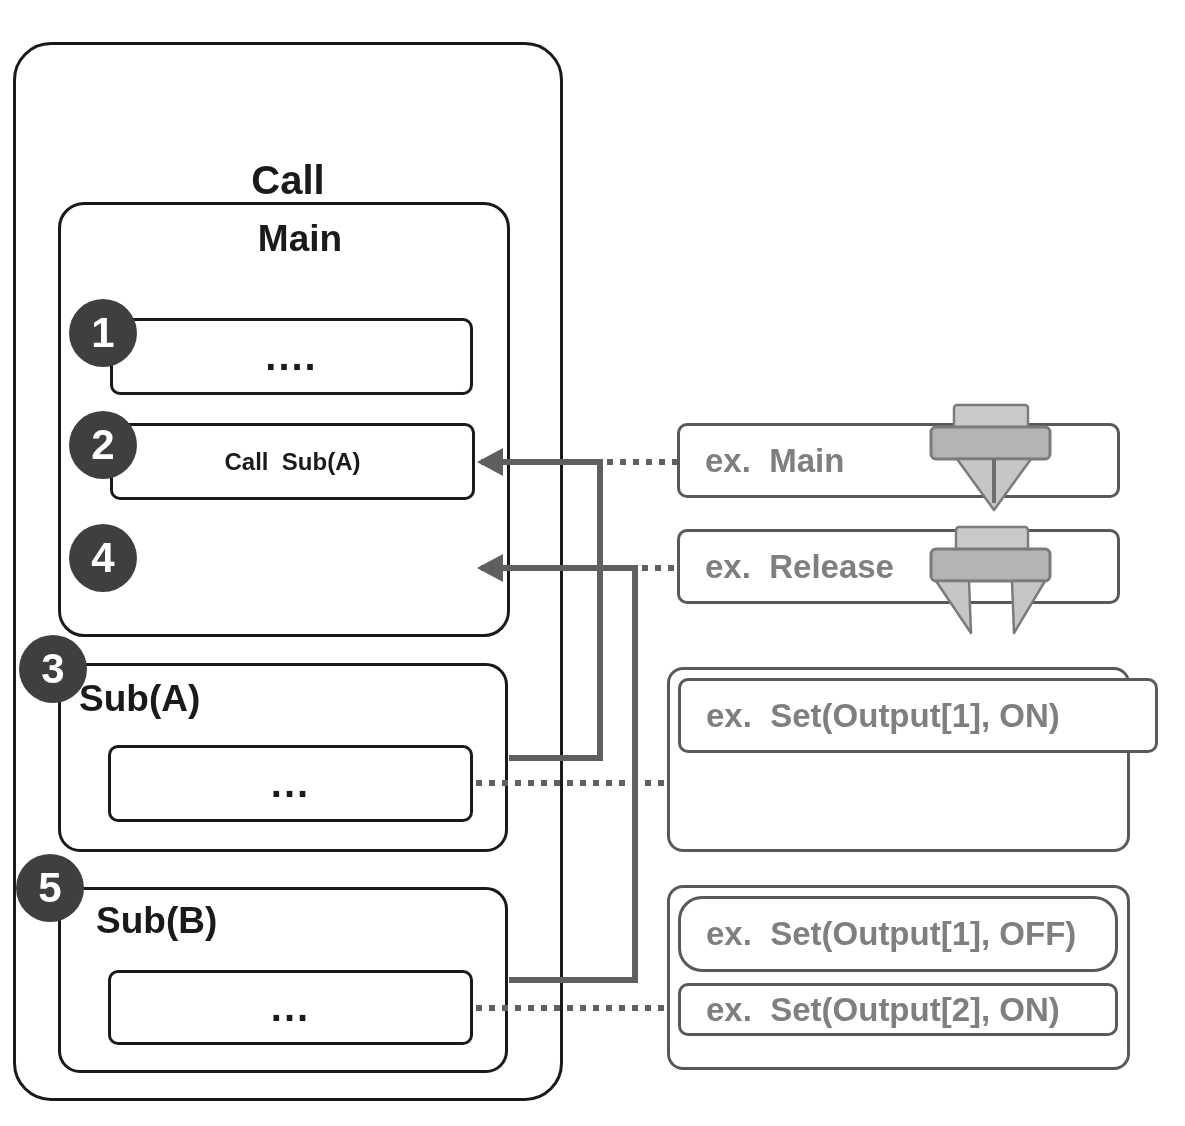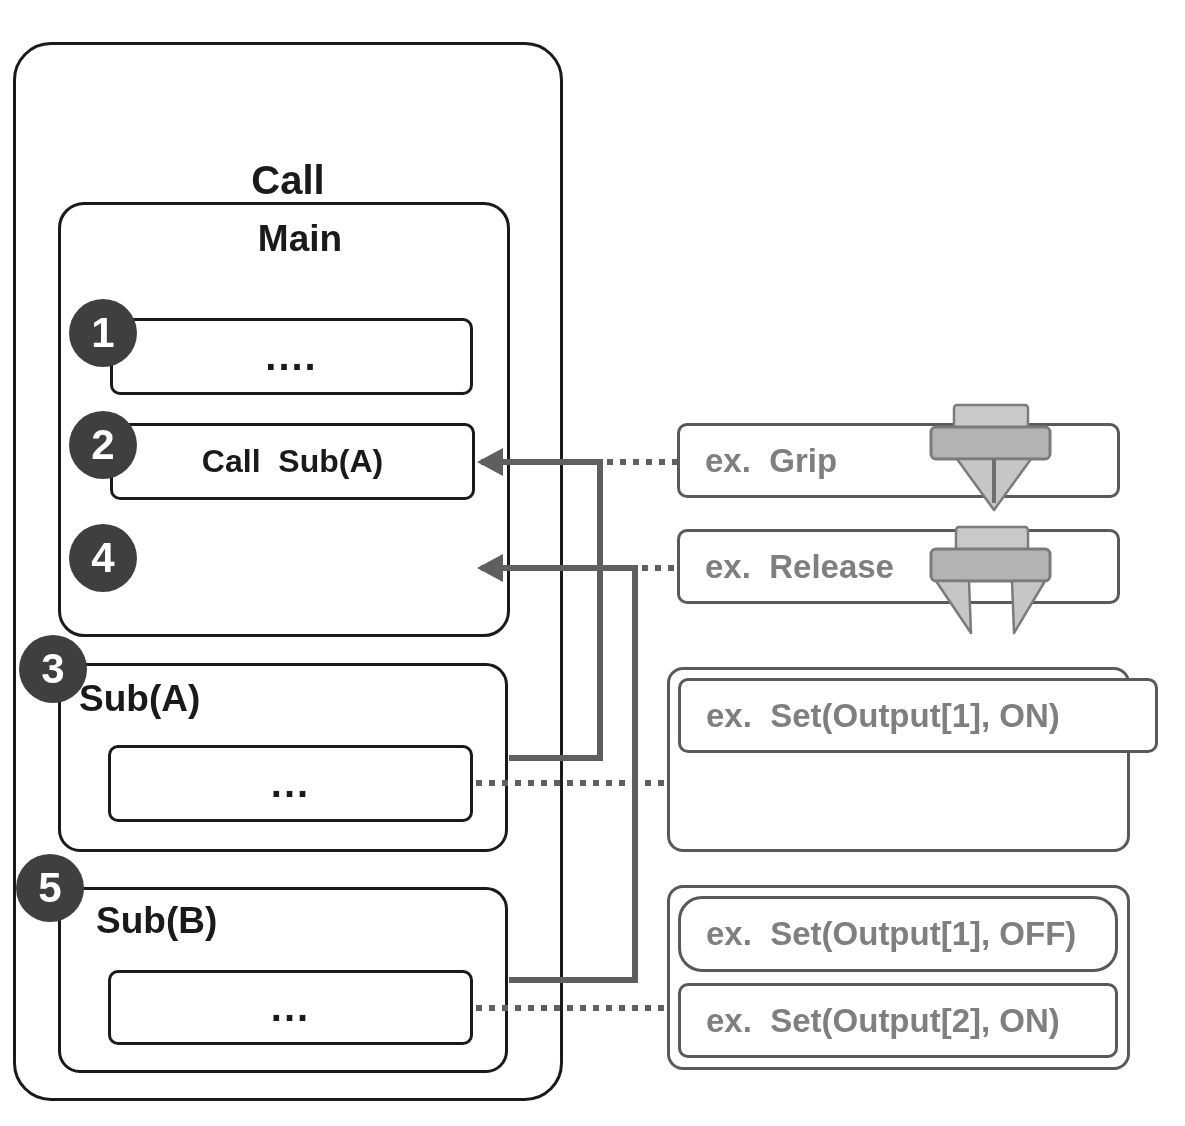--- a/index.html
+++ b/index.html
@@ -5,21 +5,21 @@
   html,body{margin:0;padding:0;background:#ffffff;}
   .canvas{
     position:relative;width:1185px;height:1126px;background:#ffffff;overflow:hidden;
     font-family:"Liberation Sans",sans-serif;font-weight:700;color:#1a1a1a;
   }
   .abs{position:absolute;box-sizing:border-box;}
   .frame{border:3px solid #1a1a1a;background:#ffffff;}
   .cell{
     border:3px solid #1a1a1a;border-radius:10px;background:#ffffff;
     display:flex;align-items:center;justify-content:center;
-    font-size:32px;white-space:pre;
+    font-size:24px;white-space:pre;
   }
   .title{ text-align:center;font-size:40px;line-height:48px;white-space:pre; }
   .section-label{ font-size:37px;white-space:pre;margin-left:16px; }
   .badge{
     border-radius:50%;background:#3f3f3f;color:#ffffff;
     display:flex;align-items:center;justify-content:center;
     font-size:42px;z-index:8;
   }
   .ex-cell{
     border:3px solid #595959;border-radius:10px;background:#ffffff;
@@ -56,30 +56,30 @@
   <div class="abs frame" style="left:58px;top:663px;width:450px;height:189px;border-radius:22px;"></div>
   <div class="abs section-label" style="left:63px;top:678px;">Sub(A)</div>
   <div class="abs cell dots" style="left:108px;top:745px;width:365px;height:77px;">...</div>
   <div class="abs badge" style="left:19px;top:635px;width:68px;height:68px;">3</div>
 
   <div class="abs frame" style="left:58px;top:887px;width:450px;height:186px;border-radius:22px;"></div>
   <div class="abs section-label" style="left:80px;top:900px;">Sub(B)</div>
   <div class="abs cell dots" style="left:108px;top:970px;width:365px;height:75px;">...</div>
   <div class="abs badge" style="left:16px;top:854px;width:68px;height:68px;">5</div>
 
-  <div class="abs ex-cell" style="left:677px;top:423px;width:443px;height:75px;">ex.  Grip</div>
+  <div class="abs ex-cell" style="left:677px;top:423px;width:443px;height:75px;">ex.  Main</div>
 
   <div class="abs ex-cell" style="left:677px;top:529px;width:443px;height:75px;">ex.  Release</div>
 
   <div class="abs ex-group" style="left:667px;top:667px;width:463px;height:185px;"></div>
   <div class="abs ex-cell" style="left:678px;top:678px;width:480px;height:75px;">ex.  Set(Output[1], ON)</div>
 
   <div class="abs ex-group" style="left:667px;top:885px;width:463px;height:185px;"></div>
   <div class="abs ex-cell" style="left:678px;top:896px;width:440px;height:76px;border-radius:24px;">ex.  Set(Output[1], OFF)</div>
-  <div class="abs ex-cell" style="left:678px;top:983px;width:440px;height:75px;">ex.  Set(Output[2], ON)</div>
+  <div class="abs ex-cell" style="left:678px;top:983px;width:440px;height:53px;">ex.  Set(Output[2], ON)</div>
 
   <svg class="overlay" width="1185" height="1126" viewBox="0 0 1185 1126" style="z-index:6;">
 
     <path d="M509 758 H600 V462 H481" fill="none" stroke="#5f5f5f" stroke-width="6"></path>
     <polygon points="477,462 503,448 503,476" fill="#5f5f5f"></polygon>
 
     <path d="M509 980 H635 V568 H481" fill="none" stroke="#5f5f5f" stroke-width="6"></path>
     <polygon points="477,568 503,554 503,582" fill="#5f5f5f"></polygon>
 
     <path d="M607 462 H677" fill="none" stroke="#5f5f5f" stroke-width="6" stroke-dasharray="6 7"></path>

